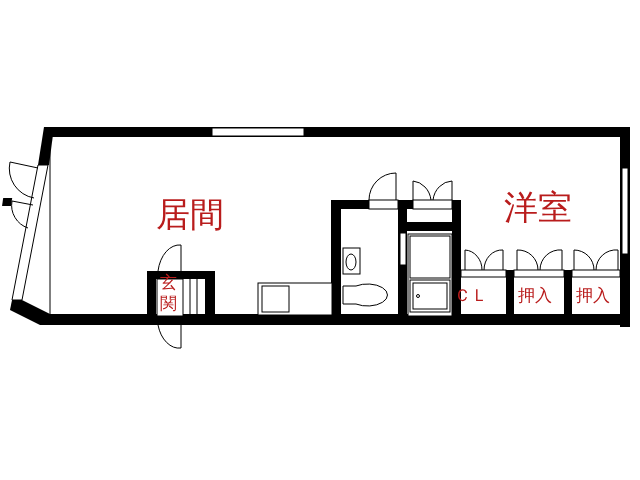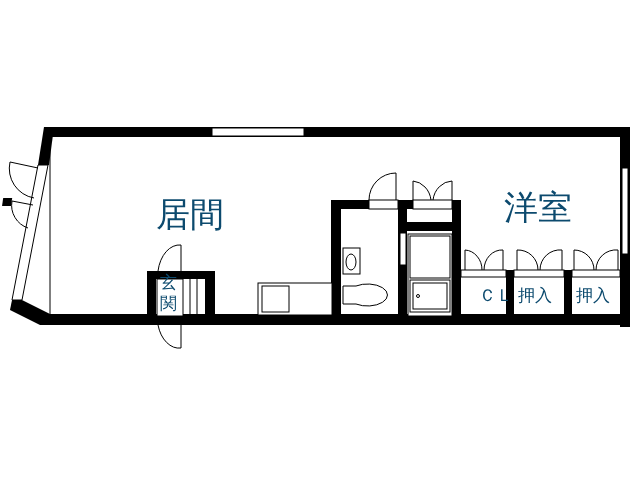--- a/index.html
+++ b/index.html
@@ -1,18 +1,18 @@
 <!DOCTYPE html>
 <html><head>
 <meta charset="utf-8">
 <style>
   html, body { margin:0; padding:0; background:#fff; }
   body { width:640px; height:480px; position:relative; overflow:hidden; font-family:"DejaVu Sans", sans-serif; }
   svg { position:absolute; left:0; top:0; }
-  .lbl { position:absolute; color:#0c4a6e; white-space:nowrap; line-height:1; }
+  .lbl { position:absolute; color:#b91c1c; white-space:nowrap; line-height:1; }
   .big { font-size:34px; }
   .small { font-size:17px; }
 </style>
 </head>
 <body>
 
 <svg width="640" height="480" viewBox="0 0 640 480">
   <g fill="#000">
 
     <rect x="44" y="127" width="586" height="10"></rect>
@@ -84,15 +84,15 @@
   <rect x="514" y="270" width="50" height="7" fill="#fff" stroke="#000"></rect>
   <path d="M517,250 L517,270 M517,250 A20,20 0 0 1 538,270 M562,250 L562,270 M562,250 A20,20 0 0 0 540,270" fill="none" stroke="#000"></path>
   <rect x="572" y="270" width="48" height="7" fill="#fff" stroke="#000"></rect>
   <path d="M574,250 L574,270 M574,250 A20,20 0 0 1 594,270 M618,250 L618,270 M618,250 A20,20 0 0 0 596,270" fill="none" stroke="#000"></path>
 </svg>
 
 <div class="lbl big" style="left:156px;top:197px;">居間</div>
 <div class="lbl big" style="left:504px;top:190px;text-align:right;">洋室</div>
 <div class="lbl small" style="left:160px;top:274px;">玄</div>
 <div class="lbl small" style="left:160px;top:295px;">関</div>
-<div class="lbl small" style="left:479px;top:287px;font-family:Liberation Serif, serif;">ＣＬ</div>
+<div class="lbl small" style="left:454px;top:287px;font-family:Liberation Serif, serif;">ＣＬ</div>
 <div class="lbl small" style="left:518px;top:287px;">押入</div>
 <div class="lbl small" style="left:576px;top:287px;">押入</div>
 
 </body></html>

